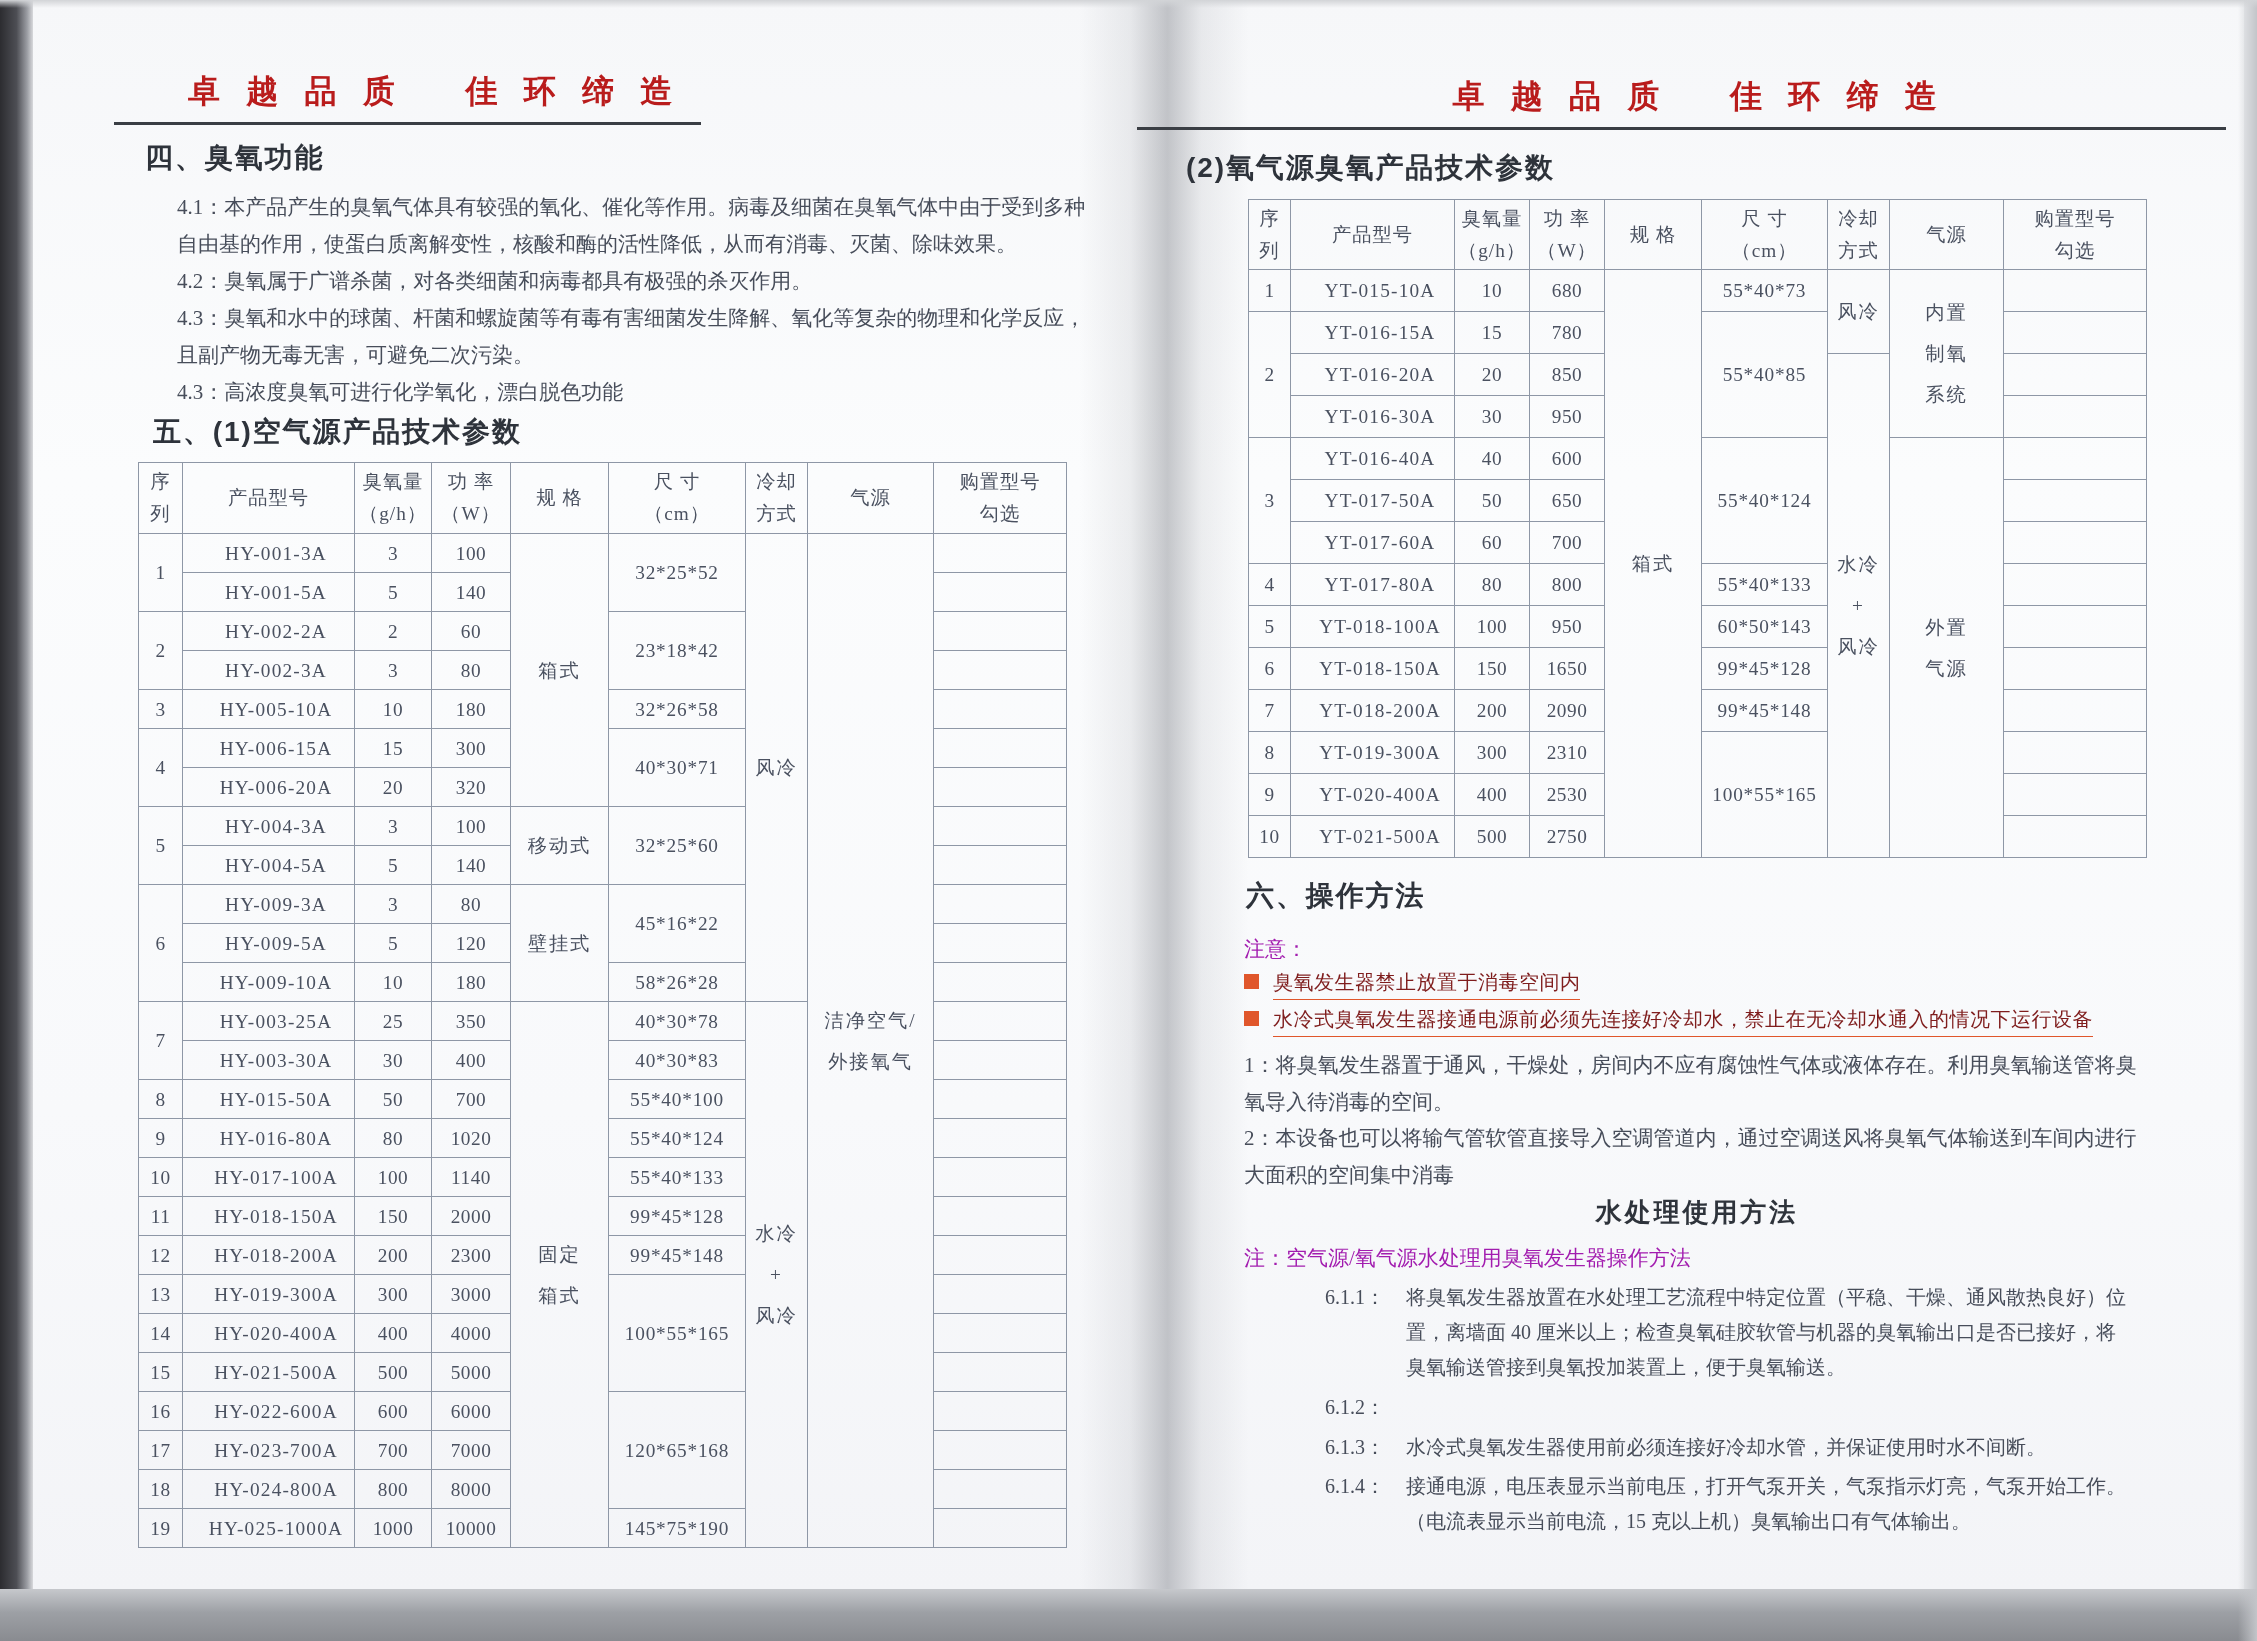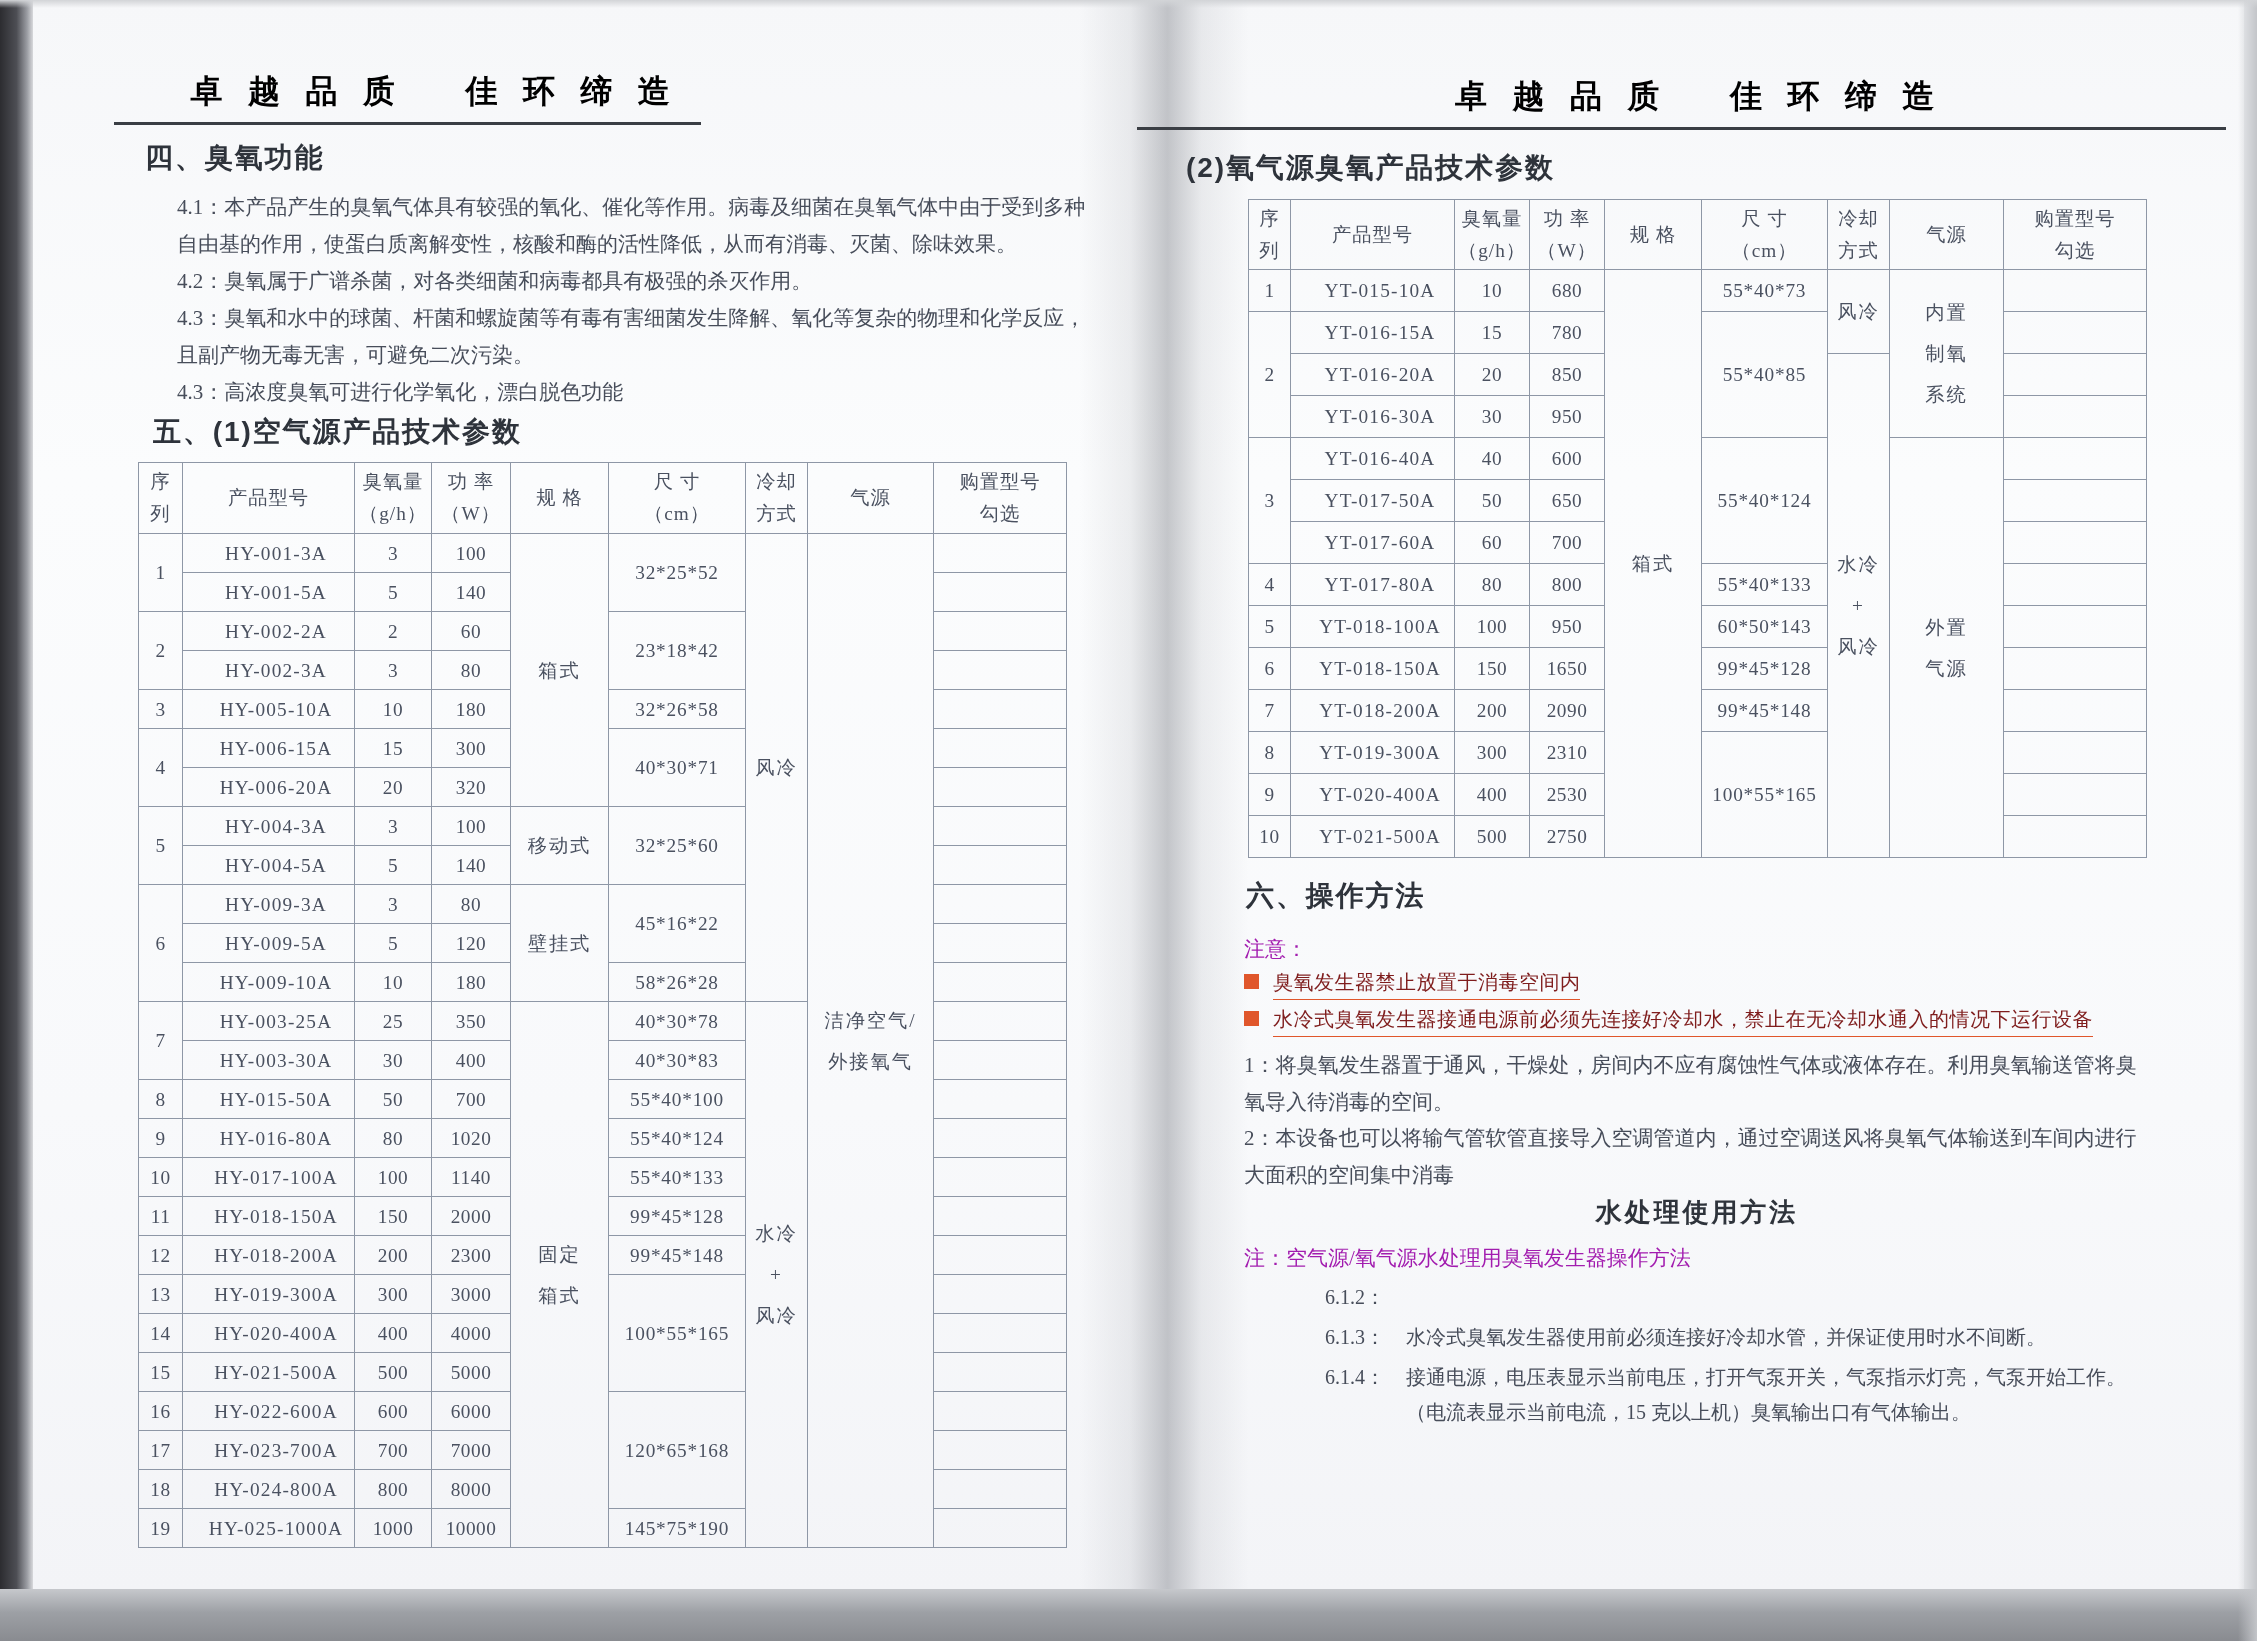--- a/index.html
+++ b/index.html
@@ -11,22 +11,22 @@
   .gutter{left:1079px;top:0;width:170px;height:1589px;
           background:linear-gradient(90deg,rgba(96,100,110,0) 0%,rgba(96,100,110,0.10) 30%,rgba(70,74,84,0.30) 52%,rgba(96,100,110,0.10) 72%,rgba(96,100,110,0) 100%);}
   .edge-left{left:0;top:0;width:33px;height:1641px;
              background:linear-gradient(90deg,#2c2c30 0%,#4d4e54 50%,#9b9da3 82%,#d8d9dc 100%);}
   .edge-bottom{left:0;top:1589px;width:2257px;height:52px;
                background:linear-gradient(180deg,#c6c8cc 0%,#9da0a5 45%,#898b90 100%);}
   .edge-right{left:2238px;top:0;width:19.3px;height:1641px;
               background:linear-gradient(90deg,rgba(190,192,196,0),#c3c5c9);}
   .edge-top{left:0;top:0;width:2257px;height:7.7px;
             background:linear-gradient(180deg,#d2d4d7,rgba(210,212,215,0));}
-  .brand{font-family:Liberation Serif, serif;font-weight:700;font-size:32px;
-         color:#000000;letter-spacing:8.7px;text-align:center;white-space:nowrap;}
+  .brand{font-family:Liberation Sans, sans-serif;font-weight:700;font-size:32px;
+         color:#b91c1c;letter-spacing:8.7px;text-align:center;white-space:nowrap;}
   .brand .gap{display:inline-block;width:62px;}
   .rule{height:2.9px;background:#3a3e44;}
   .h-sec{font-family:"Liberation Sans","DejaVu Sans",sans-serif;font-weight:600;font-size:28px;
          color:#2e333b;letter-spacing:1.9px;white-space:nowrap;}
   .body-text{font-size:21px;line-height:37px;white-space:pre-line;color:#474d5a;}
   .orange{color:#a21caf;}
   .caution{display:flex;align-items:flex-start;}
   .bullet-sq{width:15.4px;height:15.4px;background:#e0562b;margin:4.8px 13.5px 0 0;flex:0 0 15.4px;}
   .bullet-text{font-size:20px;color:#7f1d1d;border-bottom:1.9px solid #e0562b;padding-bottom:2.9px;
                letter-spacing:0.5px;white-space:nowrap;}
@@ -483,20 +483,26 @@
   <div class="abs body-text" style="left:1244px;top:1047px;width:1004px;font-size:21px;">1：将臭氧发生器置于通风，干燥处，房间内不应有腐蚀性气体或液体存在。利用臭氧输送管将臭
 氧导入待消毒的空间。</div>
   <div class="abs body-text" style="left:1244px;top:1120px;width:1004px;font-size:21px;">2：本设备也可以将输气管软管直接导入空调管道内，通过空调送风将臭氧气体输送到车间内进行
 大面积的空间集中消毒</div>
 
   <div class="abs water-title" style="left:1248px;top:1195px;width:898px;">水处理使用方法</div>
   <div class="abs orange" style="left:1244px;top:1244px;font-size:21px;">注：空气源/氧气源水处理用臭氧发生器操作方法</div>
 
   <div class="abs" style="left:1325px;top:1280px;width:898px;">
     <div class="wstep">
+      <span class="wnum">6.1.1：</span>
+      <span class="wtext">将臭氧发生器放置在水处理工艺流程中特定位置（平稳、干燥、通风散热良好）位
+置，离墙面 40 厘米以上；检查臭氧硅胶软管与机器的臭氧输出口是否已接好，将
+臭氧输送管接到臭氧投加装置上，便于臭氧输送。</span>
+    </div>
+    <div class="wstep">
       <span class="wnum">6.1.2：</span>
     </div>
     <div class="wstep">
       <span class="wnum">6.1.3：</span>
       <span class="wtext">水冷式臭氧发生器使用前必须连接好冷却水管，并保证使用时水不间断。</span>
     </div>
     <div class="wstep">
       <span class="wnum">6.1.4：</span>
       <span class="wtext">接通电源，电压表显示当前电压，打开气泵开关，气泵指示灯亮，气泵开始工作。
 （电流表显示当前电流，15 克以上机）臭氧输出口有气体输出。</span>

